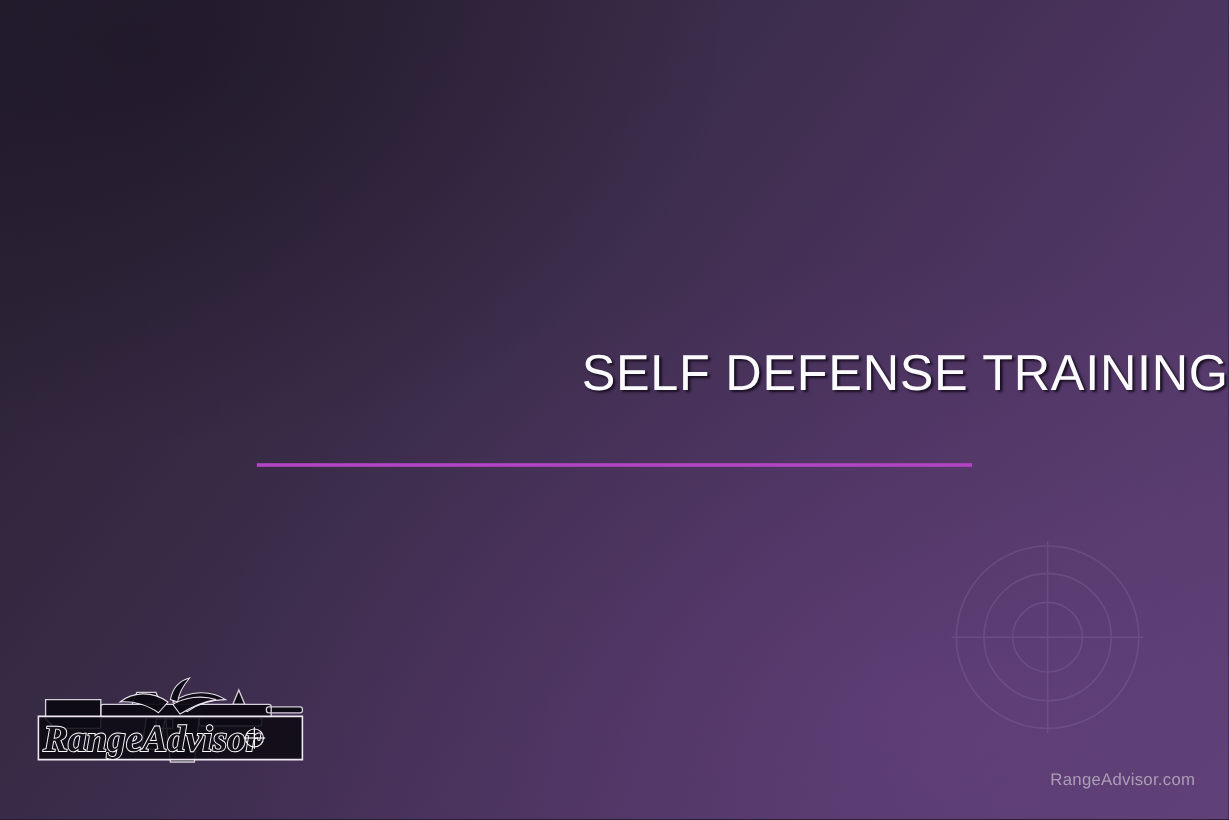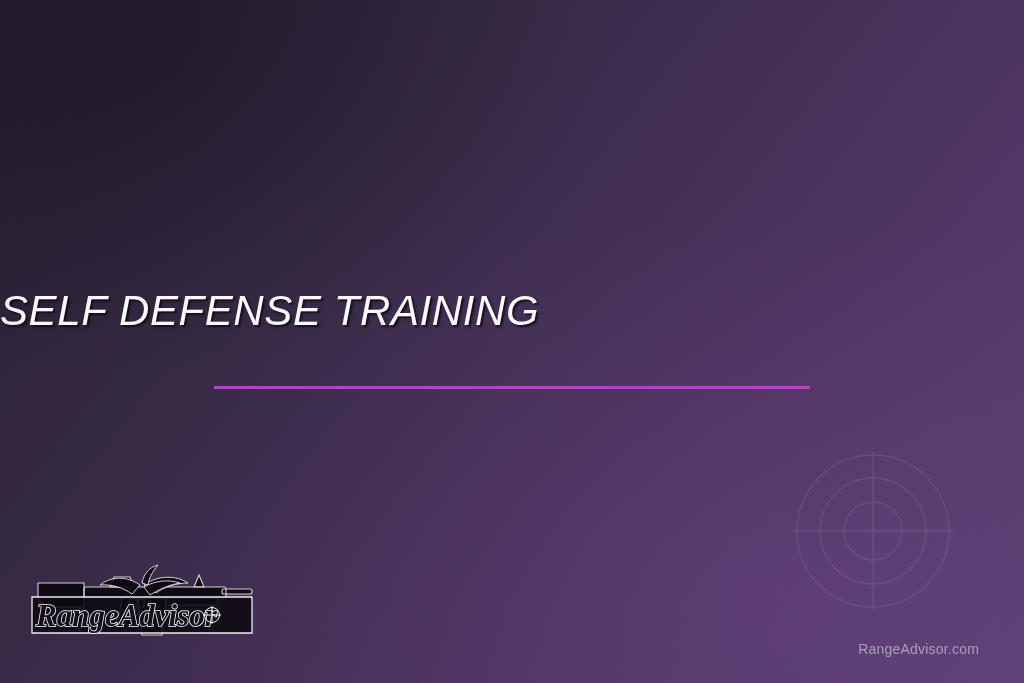--- a/index.html
+++ b/index.html
@@ -61,22 +61,21 @@
     opacity: 0.5;
     pointer-events: none;
   }
 
   
   .title-block {
     position: absolute;
     left: 0;
     top: 288px;
     width: 1024px;
-    text-align: left;
-    font-style: italic;
+    text-align: right;
   }
   .slide-title {
     margin: 0;
     font-size: 42px;
     font-weight: 400;
     letter-spacing: 0.6px;
     line-height: 1.08;
     color: #fbfafc;
     text-shadow: 2px 2px 2px rgba(16, 8, 24, 0.85);
     white-space: nowrap;
@@ -96,21 +95,21 @@
     left: 214px;
     top: 386px;
     width: 596px;
     height: 3px;
     background: #b345c4;
   }
 
   
   .footer-url {
     position: absolute;
-    right: 45px;
+    right: 28px;
     bottom: 26px;
     font-size: 14px;
     color: #ab9eb6;
     letter-spacing: 0.2px;
     white-space: nowrap;
   }
 
   
   .logo {
     position: absolute;

